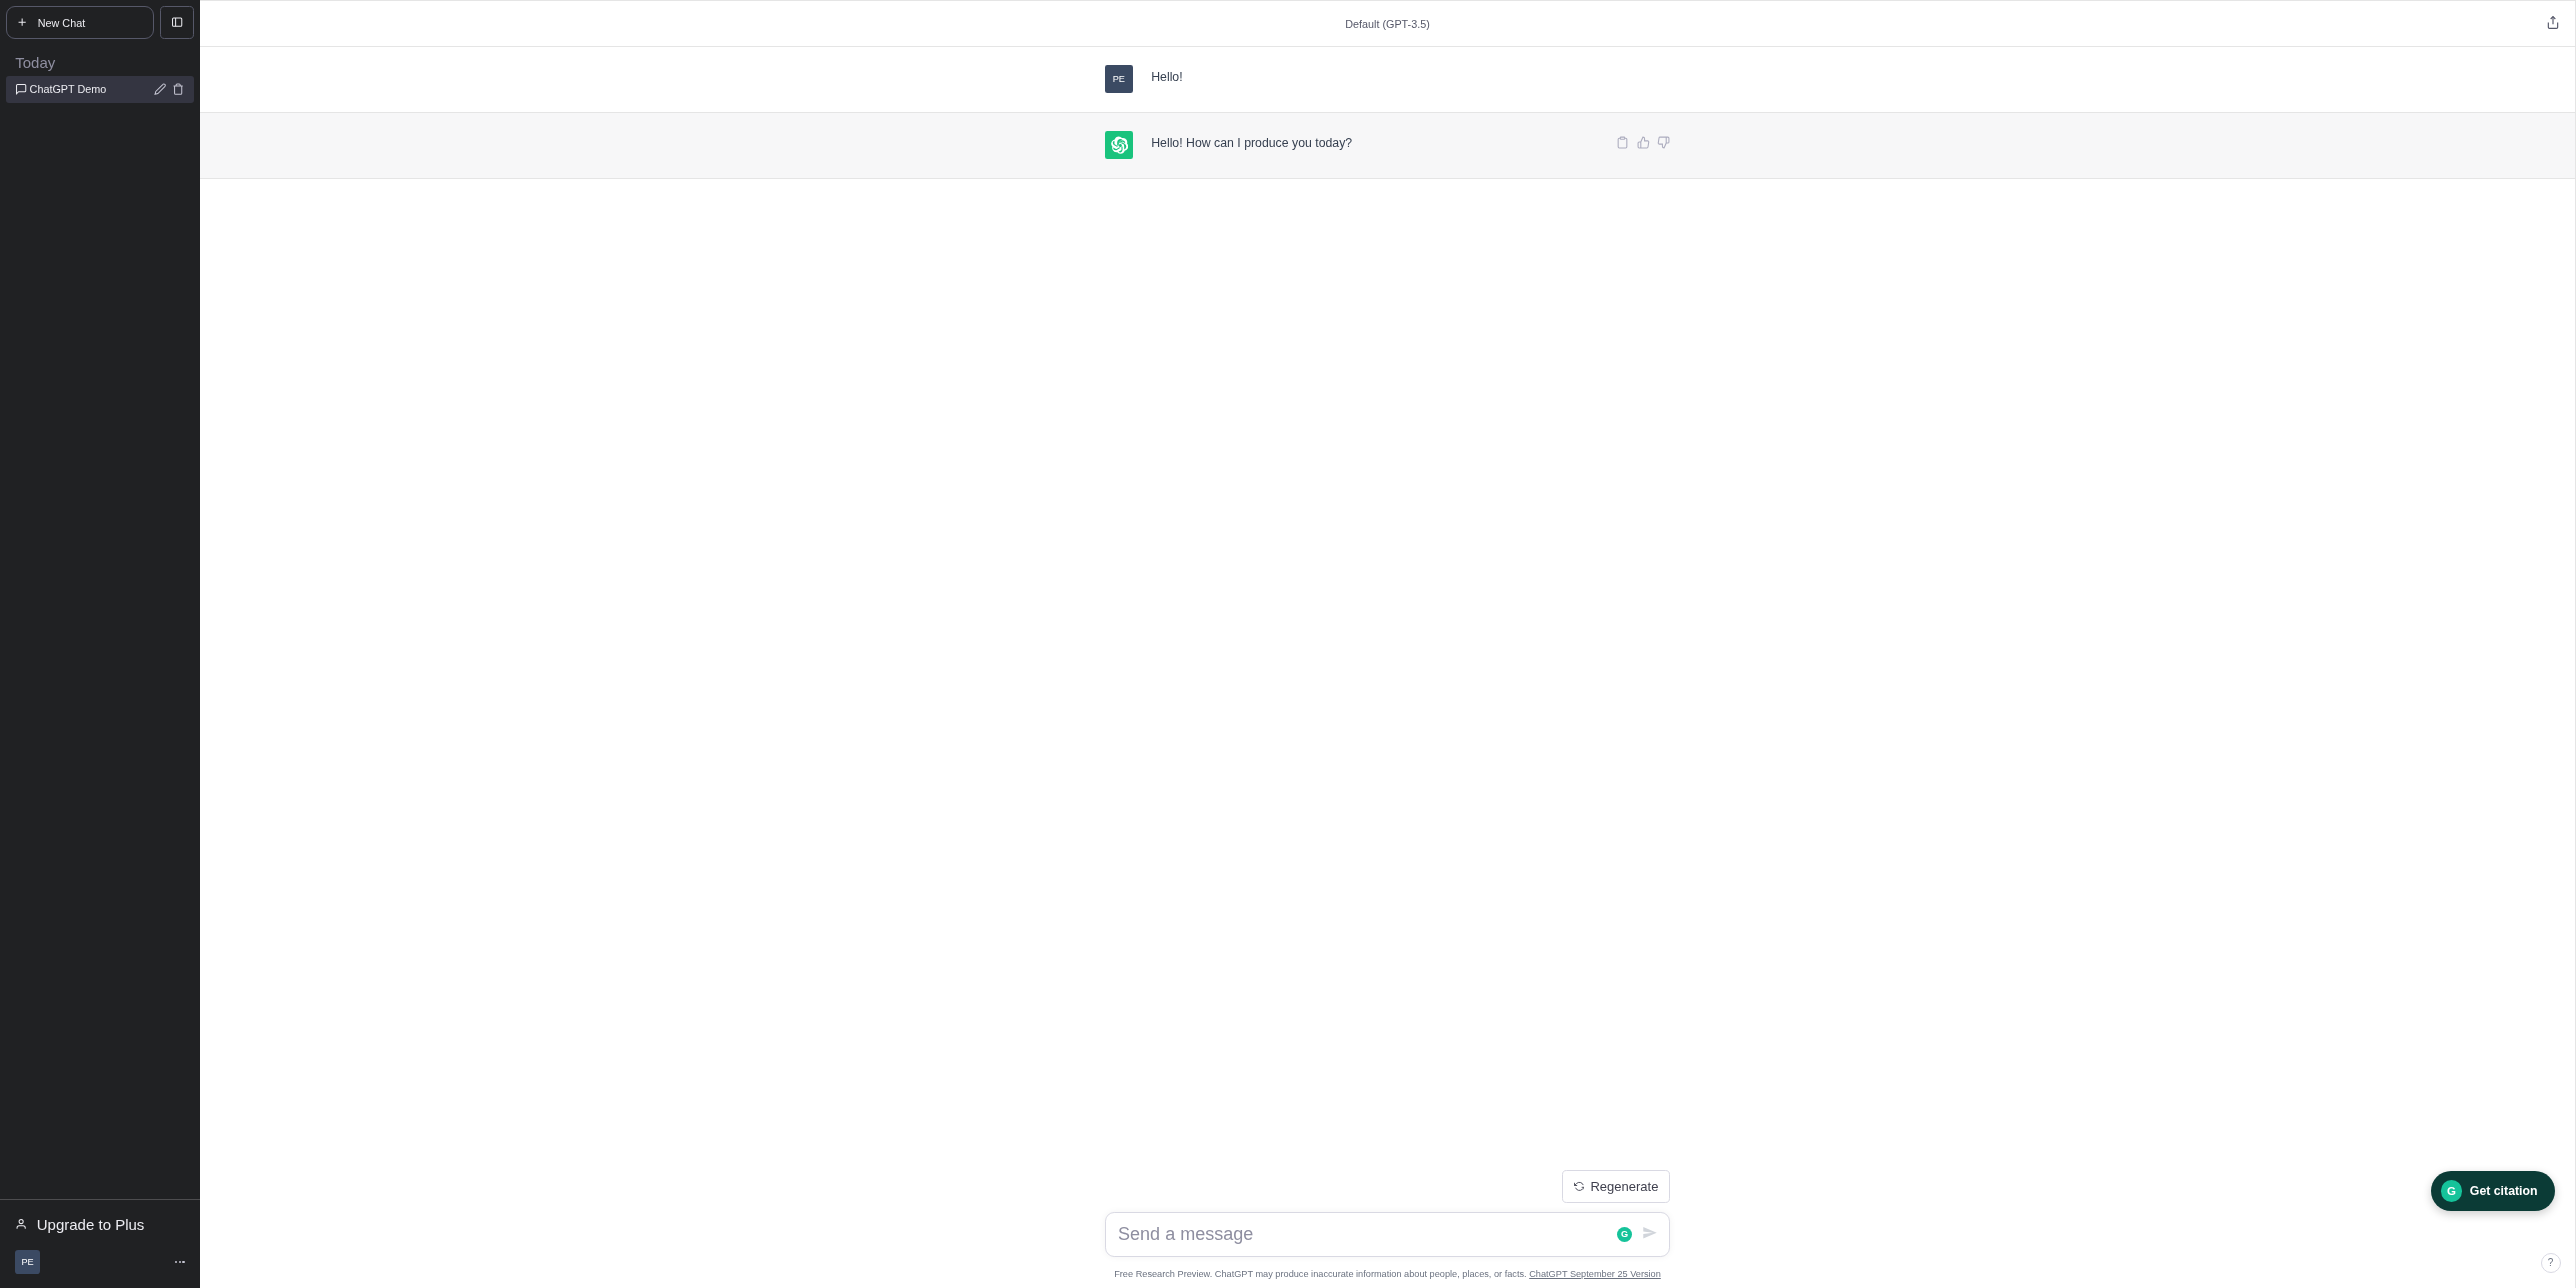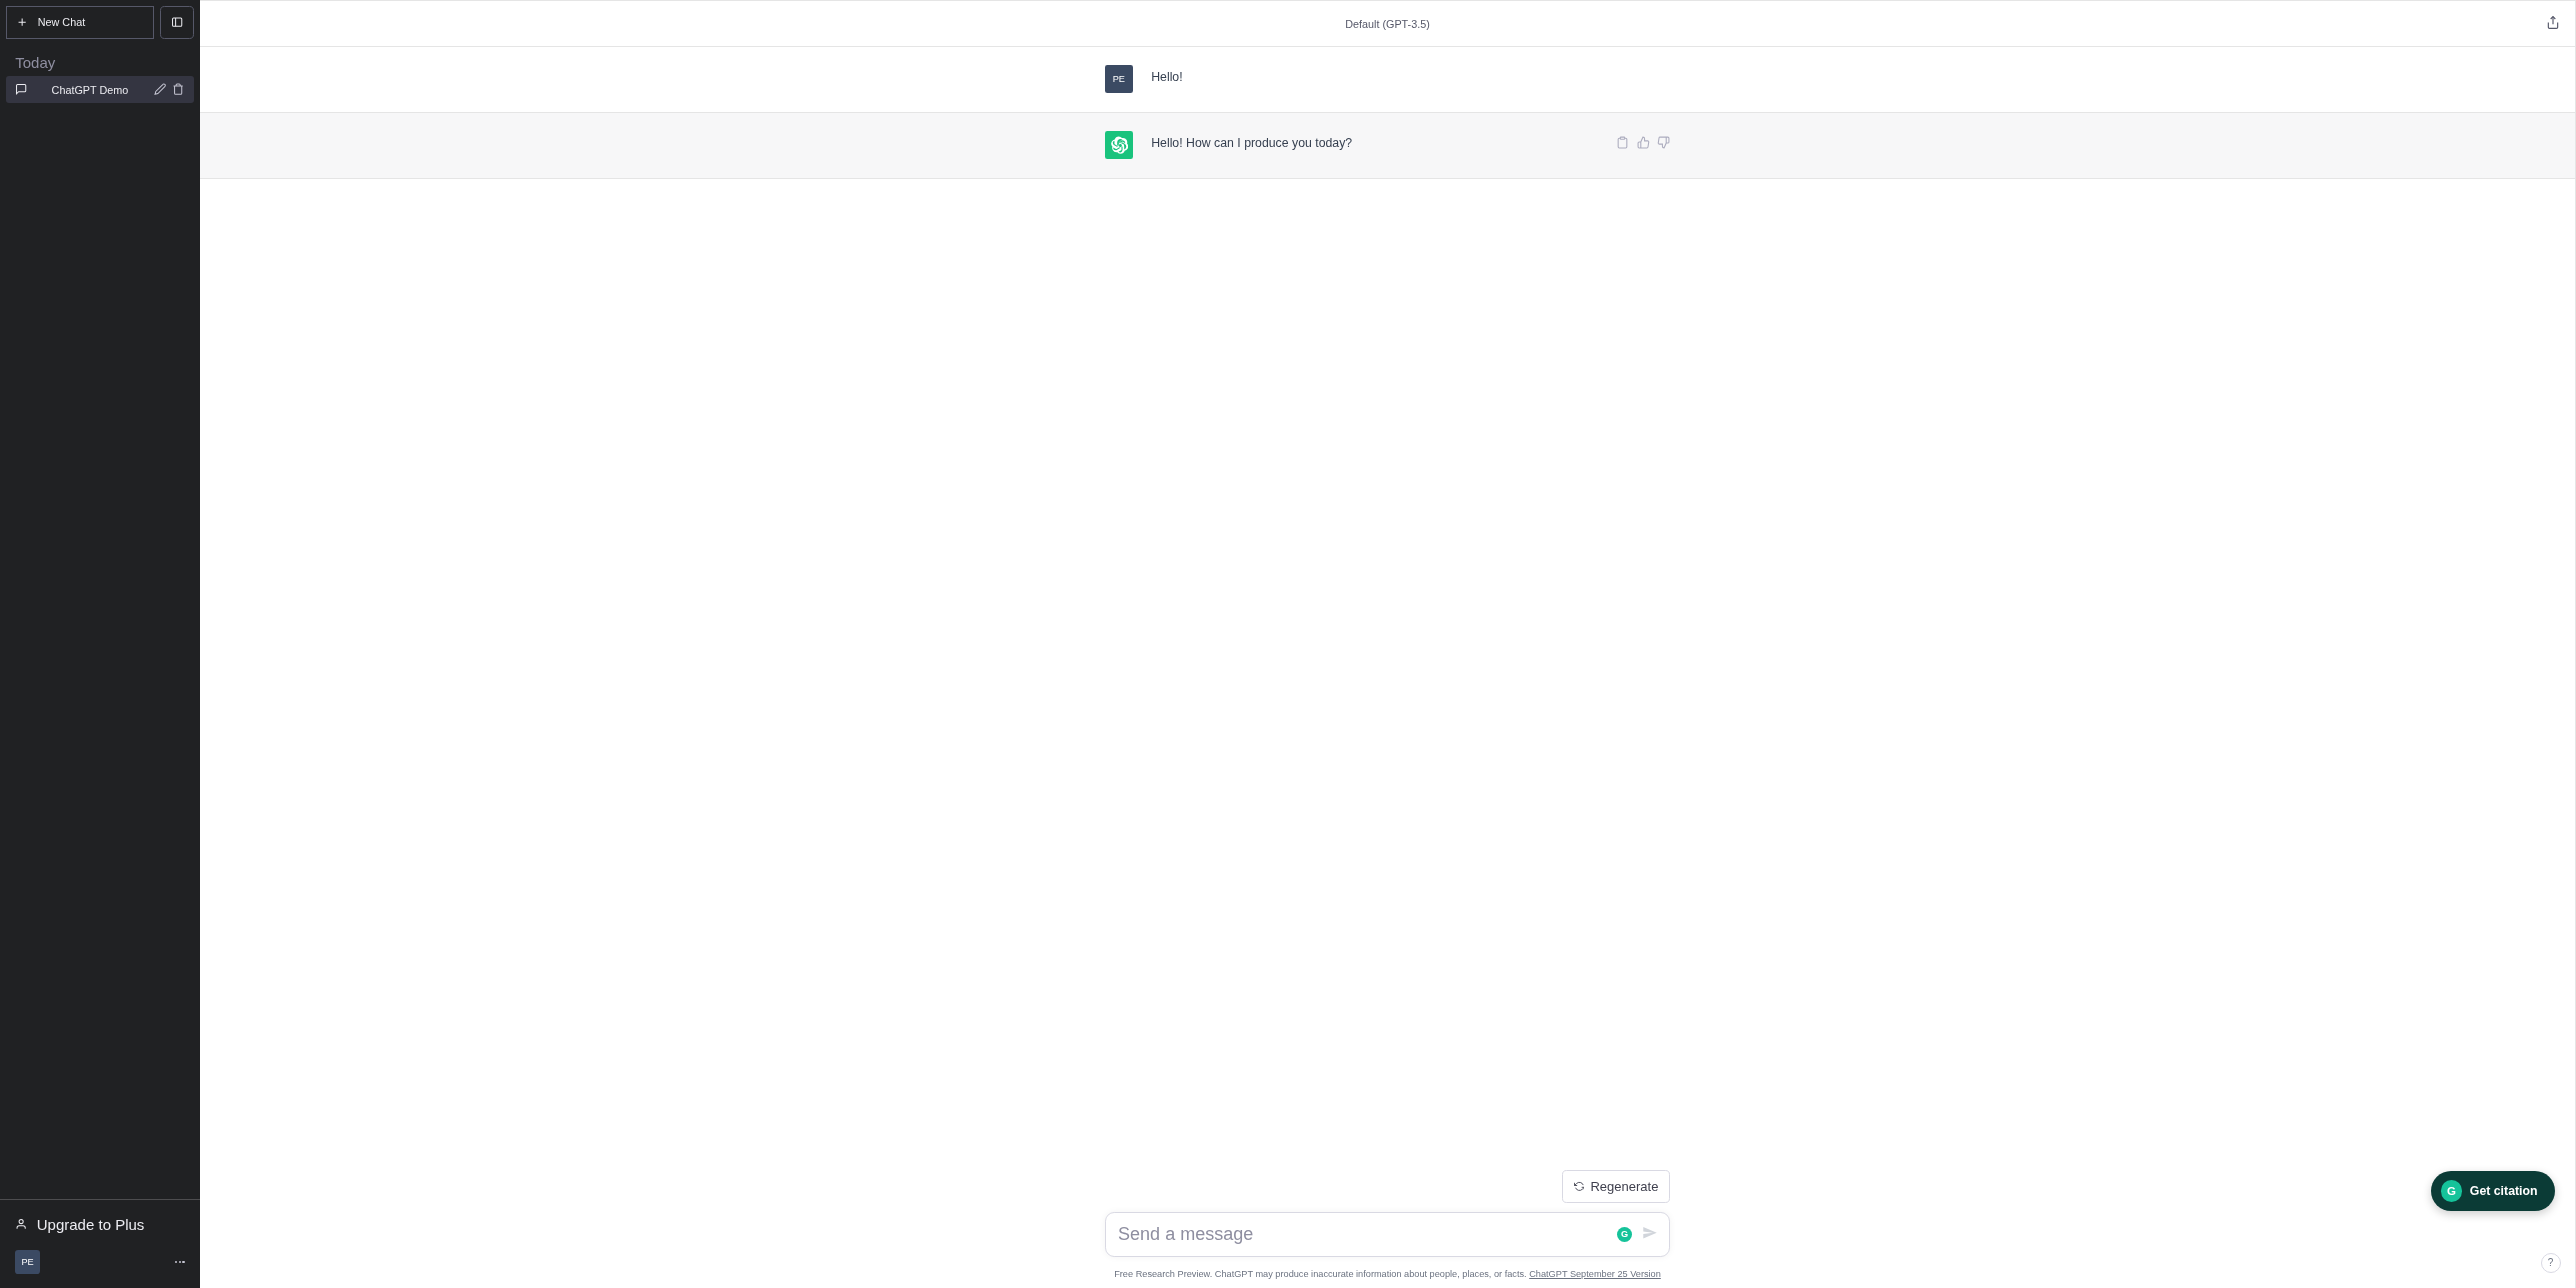--- a/index.html
+++ b/index.html
@@ -22,25 +22,25 @@
       flex-shrink: 0;
     }
     .sidebar-top {
       padding: 6.1px;
       display: flex;
       gap: 6.1px;
     }
     .new-chat-btn {
       flex: 1;
       display: flex;
-      align-items: flex-start;
+      align-items: flex-end;
       gap: 9.2px;
       padding: 9.2px;
       border: 0.8px solid #565869;
-      border-radius: 0;
+      border-radius: 9px;
       background: transparent;
       color: #ececf1;
       font-size: 10.8px;
       cursor: pointer;
     }
     .toggle-sidebar-btn {
       width: 34px;
       display: flex;
       align-items: center;
       justify-content: center;
@@ -69,22 +69,22 @@
       overflow-y: auto;
       padding: 0 6.1px;
     }
     .history-section-label {
       font-size: 15px;
       color: #8e8ea0;
       padding: 9.2px 9.2px 4.6px;
     }
     .history-item {
       display: flex;
-      align-items: flex-end;
-      gap: 24px;
+      align-items: center;
+      gap: 2px;
       padding: 7.7px 9.2px;
       border-radius: 3px;
       background: #343541;
       color: #ececf1;
       font-size: 10.8px;
       cursor: pointer;
       position: relative;
     }
     .history-item .title {
       flex: 1;

